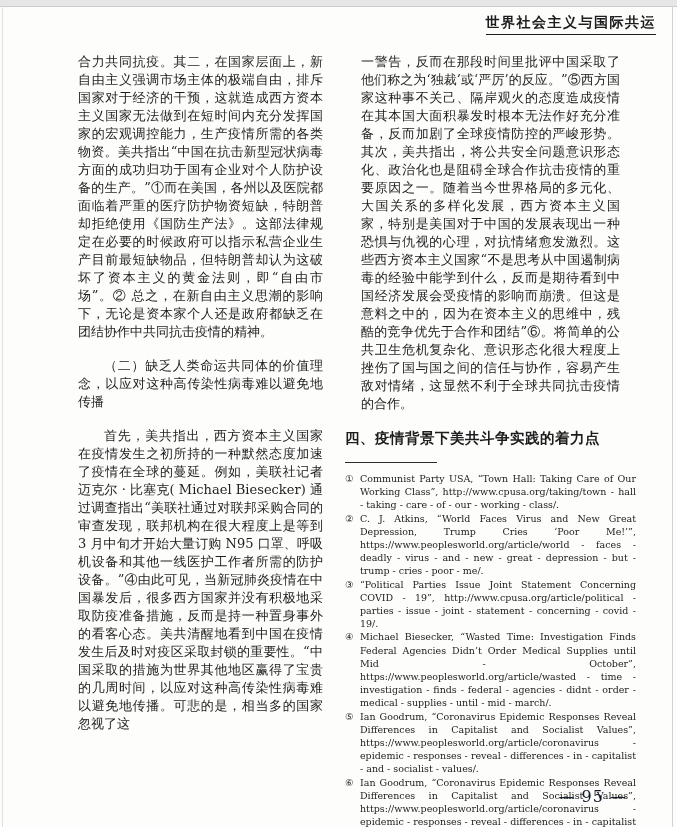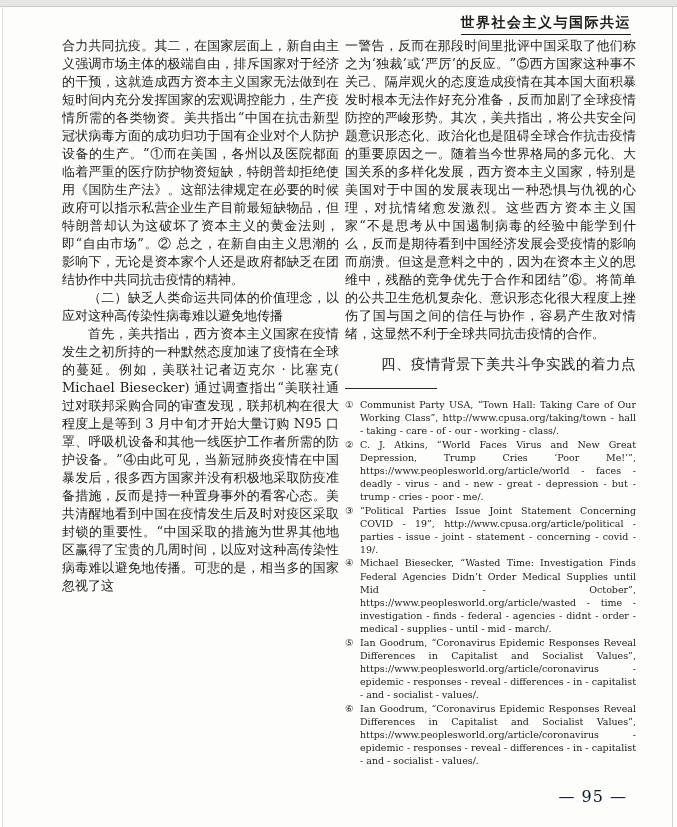--- a/index.html
+++ b/index.html
@@ -7,34 +7,34 @@
     position:relative; width:677px; height:827px; margin:0 auto;
     background:#fdfdfc; overflow:hidden;
     font-family:"DejaVu Serif","Liberation Serif",serif;
     color:#1d1d1d;
   }
   .scan-top-band { position:absolute; top:0; left:0; width:677px; height:6px;
     background:#e6e6e6; border-bottom:1px solid #cccccc; }
   .scan-right-edge { position:absolute; top:6px; right:4px; width:1px; height:821px; background:#d2d2d2; }
   .scan-left-edge { position:absolute; top:6px; left:2px; width:1px; height:821px; background:#e0e0e0; }
 
-  .header-band { position:absolute; top:12px; left:0; right:46px; text-align:right; }
+  .header-band { position:absolute; top:12px; left:0; right:21px; text-align:right; }
   .header-title { display:inline-block; font-weight:bold; font-size:14px;
     letter-spacing:1.5px; border-bottom:1.6px solid #1d1d1d; padding-bottom:2px; }
 
   .col { position:absolute; top:37px; font-size:13px; line-height:18px;
     text-align:justify; text-justify:inter-ideograph; }
   .col-left  { left:62px;  width:277px; }
   .col-right { left:345px; width:291px; }
 
-  p.par { margin:0; }
+  p.par { margin:16px; }
   p.indent { text-indent:2em; }
 
-  .section-heading { margin:12px 0 12px 0; font-size:14.5px; font-weight:normal;
-    text-align:right; letter-spacing:0.5px; }
+  .section-heading { margin:12px 0 12px 0; font-size:14.5px; font-weight:bold;
+    text-align:left; letter-spacing:0.5px; }
 
   .footnote-rule { width:92px; border:none; border-top:1.3px solid #2a2a2a;
     margin:15px 0 9px 0; }
   .footnotes { font-size:9.5px; line-height:13.2px; color:#222; }
   .footnote { display:flex; margin:0; }
   .fn-marker { flex:0 0 15px; }
   .fn-text { flex:1; text-align:justify; }
 
   .page-number { position:absolute; top:787px; right:50px;
     font-size:16px; letter-spacing:1px; color:#0f172a; }

